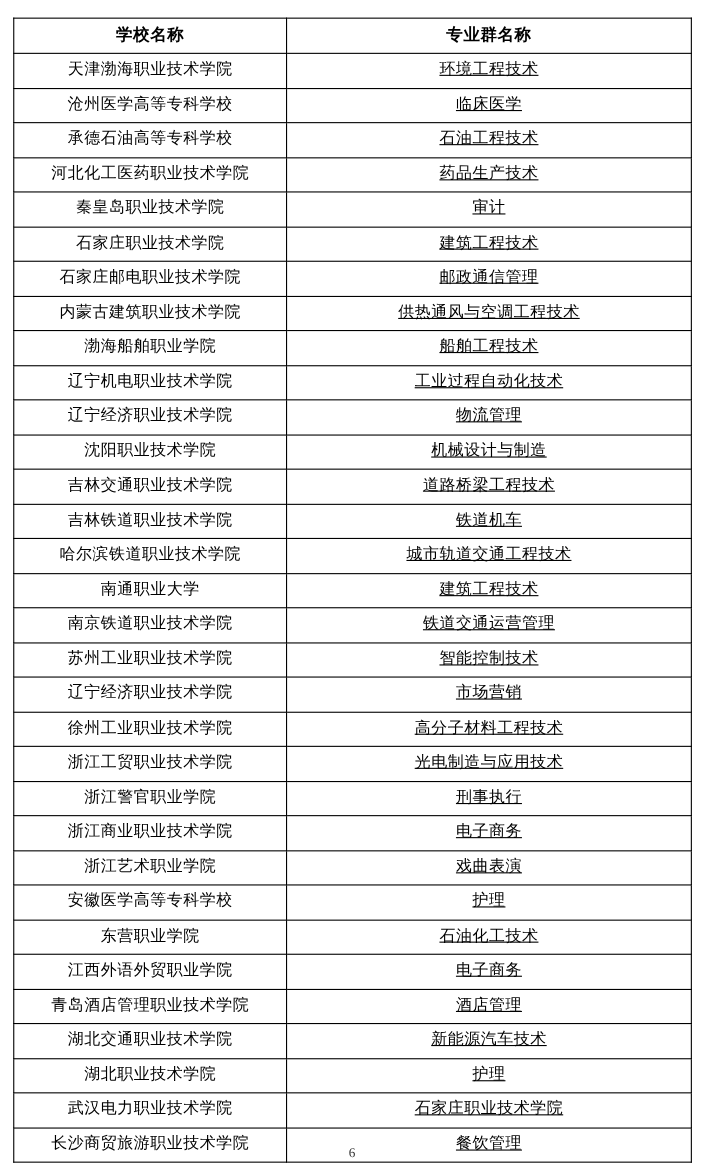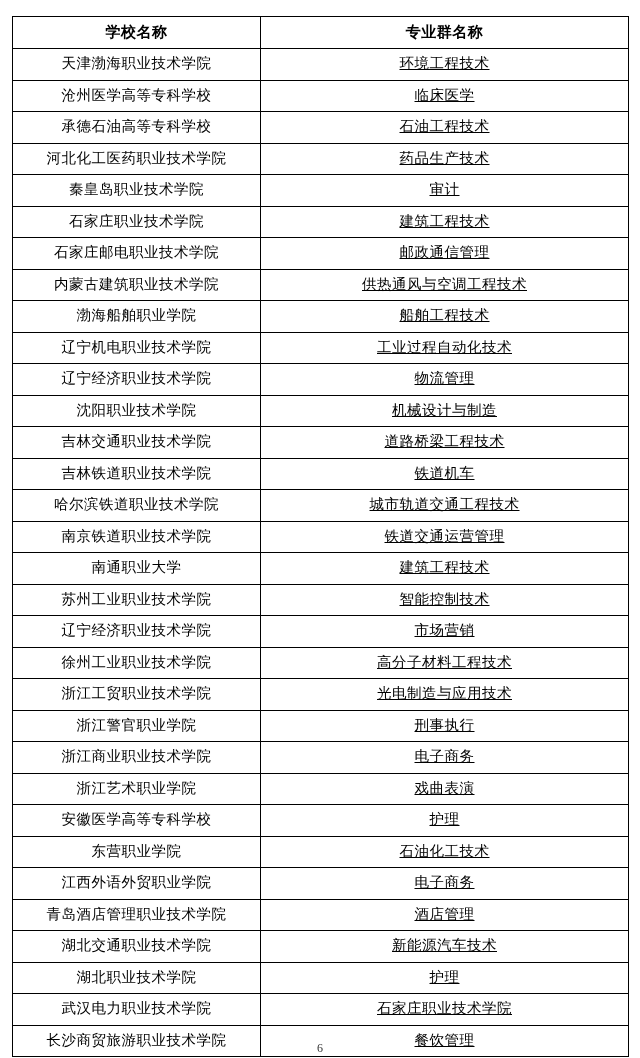--- a/index.html
+++ b/index.html
@@ -134,26 +134,26 @@
         </tr>
         <tr>
           <td class="cell-school">吉林铁道职业技术学院</td>
           <td class="cell-major">铁道机车</td>
         </tr>
         <tr>
           <td class="cell-school">哈尔滨铁道职业技术学院</td>
           <td class="cell-major">城市轨道交通工程技术</td>
         </tr>
         <tr>
+          <td class="cell-school">南通职业大学</td>
+          <td class="cell-major">建筑工程技术</td>
+        </tr>
+        <tr>
           <td class="cell-school">南京铁道职业技术学院</td>
           <td class="cell-major">铁道交通运营管理</td>
-        </tr>
-        <tr>
-          <td class="cell-school">南通职业大学</td>
-          <td class="cell-major">建筑工程技术</td>
         </tr>
         <tr>
           <td class="cell-school">苏州工业职业技术学院</td>
           <td class="cell-major">智能控制技术</td>
         </tr>
         <tr>
           <td class="cell-school">辽宁经济职业技术学院</td>
           <td class="cell-major">市场营销</td>
         </tr>
         <tr>

